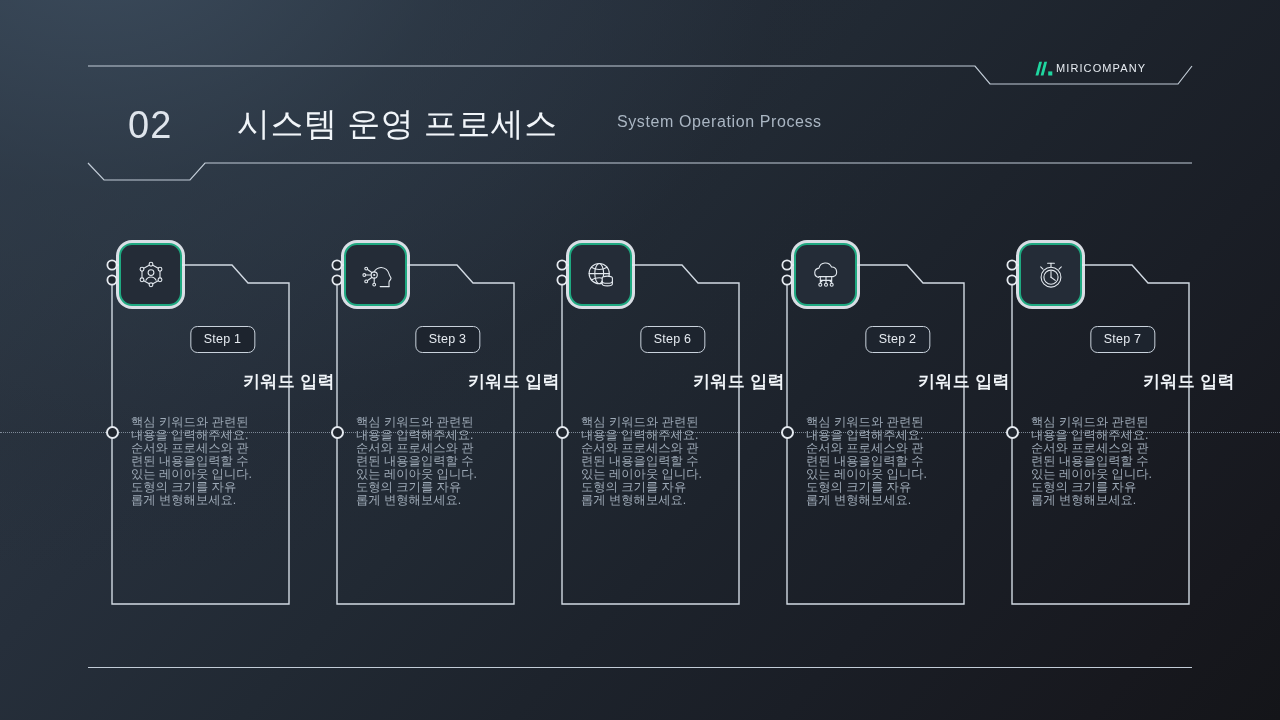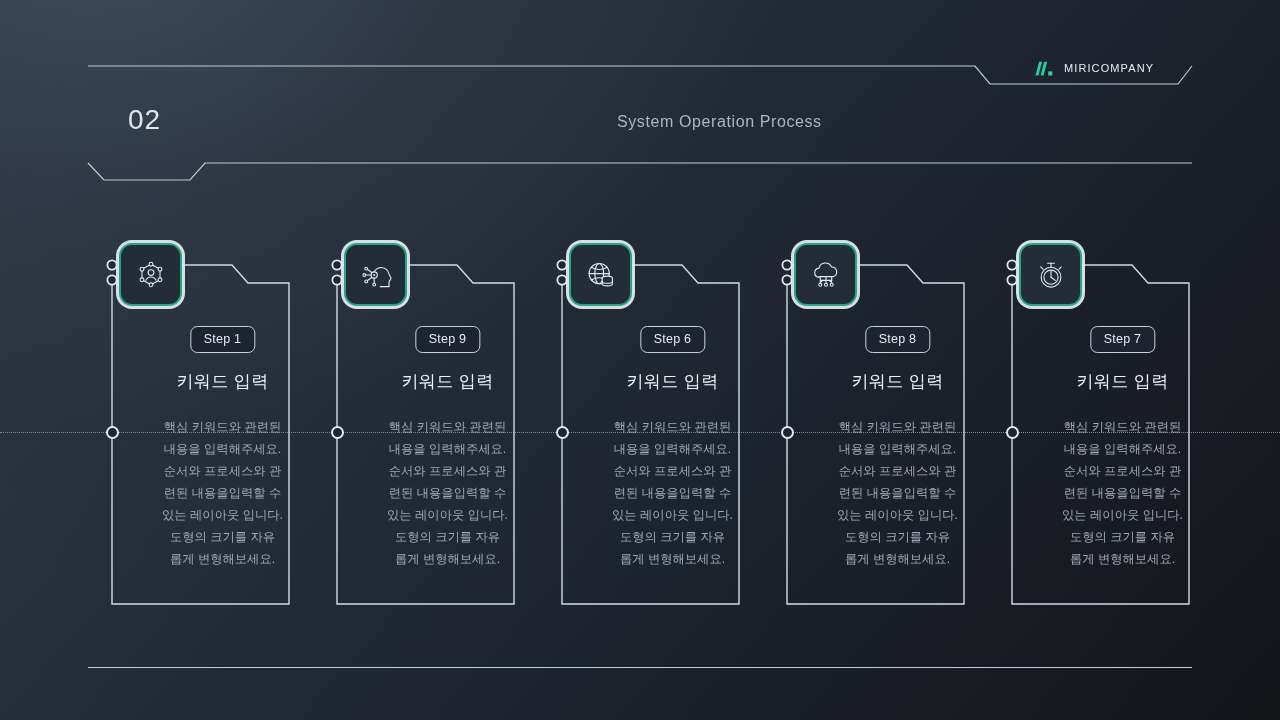--- a/index.html
+++ b/index.html
@@ -25,21 +25,21 @@
     position: absolute;
     left: 0; top: 0;
     width: 1280px; height: 720px;
     pointer-events: none;
   }
 
   .hdr-num {
     position: absolute;
     left: 128px;
     top: 104px;
-    font-size: 28px;
+    font-size: 38px;
     letter-spacing: 1px;
     color: #dfe5ec;
     font-weight: 400;
   }
   .hdr-title {
     position: absolute;
     left: 237px;
     top: 102px;
     font-size: 33px;
     letter-spacing: 0.5px;
@@ -59,21 +59,21 @@
     text-align: right;
   }
 
   
   .logo {
     position: absolute;
     left: 1035px;
     top: 59px;
     display: flex;
     align-items: center;
-    gap: 9px;
+    gap: 1px;
     height: 18px;
   }
   .logo-mark { width: 20px; height: 15px; display: block; }
   .logo-text {
     font-size: 11px;
     letter-spacing: 1.1px;
     color: #e6ebf1;
     font-weight: 400;
     white-space: nowrap;
   }
@@ -132,35 +132,34 @@
     text-align: center;
     white-space: nowrap;
     box-sizing: border-box;
   }
 
   .card-title {
     position: absolute;
     top: 130px;
     left: 0;
     width: 100%;
-    text-align: center;
+    text-align: right;
     font-size: 17px;
     letter-spacing: 0.4px;
     color: #f0f4f8;
-    font-weight: 400;
+    font-weight: 700;
   }
 
   .card-body {
     position: absolute;
     top: 176px;
     left: 21px;
     width: 183px;
-    text-align: center;
     font-size: 12.3px;
-    line-height: 22px;
+    line-height: 13px;
     color: #9fabb8;
     font-weight: 400;
     white-space: pre-line;
   }
 
   
   .rail {
     position: absolute;
     left: 0;
     top: 432px;
@@ -195,20 +194,21 @@
 <div id="slide">
 
   <svg class="hdr-svg" viewBox="0 0 1280 720">
 
     <path d="M 88 66 L 975 66 L 990 84 L 1178 84 L 1192 66" fill="none" stroke="#c2ccd7" stroke-width="1.2"></path>
 
     <path d="M 88 163 L 104 180 L 190 180 L 205 163 L 1192 163" fill="none" stroke="#c2ccd7" stroke-width="1.2"></path>
   </svg>
 
   <div class="hdr-num">02</div>
+  <div class="hdr-title">시스템 운영 프로세스</div>
   <div class="hdr-sub">System Operation Process</div>
 
   <div class="logo">
     <svg class="logo-mark" viewBox="0 0 20 15">
       <path d="M0.5 14.5 L4.2 0.8 L7.0 0.8 L3.4 14.5 Z" fill="#1fd6a0"></path>
       <path d="M5.6 14.5 L9.3 0.8 L12.1 0.8 L8.5 14.5 Z" fill="#1fd6a0"></path>
       <rect x="13.2" y="10.4" width="4.1" height="4.1" fill="#1fd6a0"></rect>
     </svg>
     <span class="logo-text">MIRICOMPANY</span>
   </div>
@@ -270,21 +270,21 @@
       <path d="M12.8 19.5 L8.2 22.7"></path>
       <path d="M15.2 20.1 V25.4"></path>
       <circle cx="5.3" cy="17" r="1.4" fill="#242c37"></circle>
       <circle cx="7.2" cy="10.6" r="1.4" fill="#242c37"></circle>
       <circle cx="7.2" cy="23.4" r="1.4" fill="#242c37"></circle>
       <circle cx="15.2" cy="26.6" r="1.4" fill="#242c37"></circle>
       <circle cx="15.2" cy="17" r="1.1" fill="#e3e9ef" stroke="none"></circle>
     </svg>
     </div>
 
-    <div class="badge">Step 9</div>
+    <div class="badge">Step 3</div>
 
     <div class="card-title">키워드 입력</div>
 
     <div class="card-body">핵심 키워드와 관련된
 내용을 입력해주세요.
 순서와 프로세스와 관
 련된 내용을입력할 수
 있는 레이아웃 입니다.
 도형의 크기를 자유
 롭게 변형해보세요.</div>
@@ -337,21 +337,21 @@
       <path d="M17 19.4 V25.4"></path>
       <path d="M11.3 19.4 V22 a1.6 1.6 0 0 0 1.6 1.6 h-1.6 V25.4"></path>
       <path d="M22.7 19.4 V22 a1.6 1.6 0 0 1 -1.6 1.6 h1.6 V25.4"></path>
       <path d="M11.3 22.4 H22.7"></path>
       <circle cx="11.3" cy="26.7" r="1.5" fill="#242c37"></circle>
       <circle cx="17" cy="26.7" r="1.5" fill="#242c37"></circle>
       <circle cx="22.7" cy="26.7" r="1.5" fill="#242c37"></circle>
     </svg>
     </div>
 
-    <div class="badge">Step 8</div>
+    <div class="badge">Step 2</div>
 
     <div class="card-title">키워드 입력</div>
 
     <div class="card-body">핵심 키워드와 관련된
 내용을 입력해주세요.
 순서와 프로세스와 관
 련된 내용을입력할 수
 있는 레이아웃 입니다.
 도형의 크기를 자유
 롭게 변형해보세요.</div>

